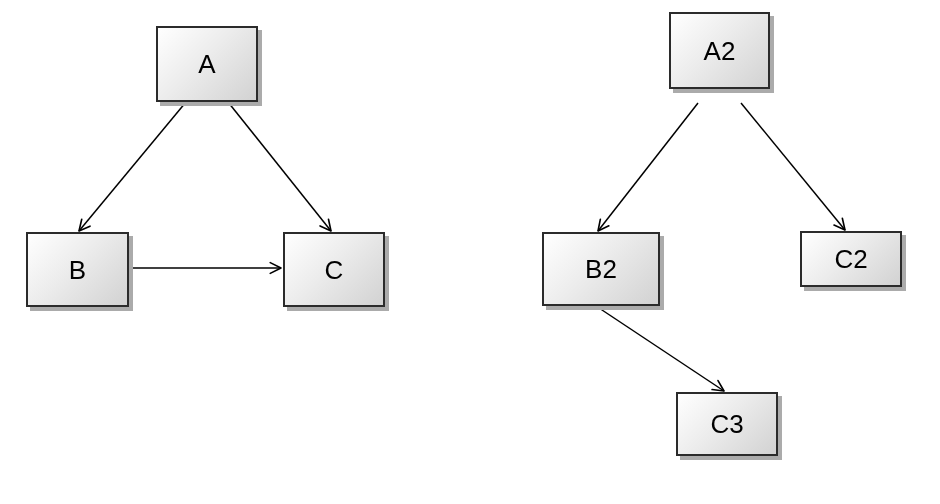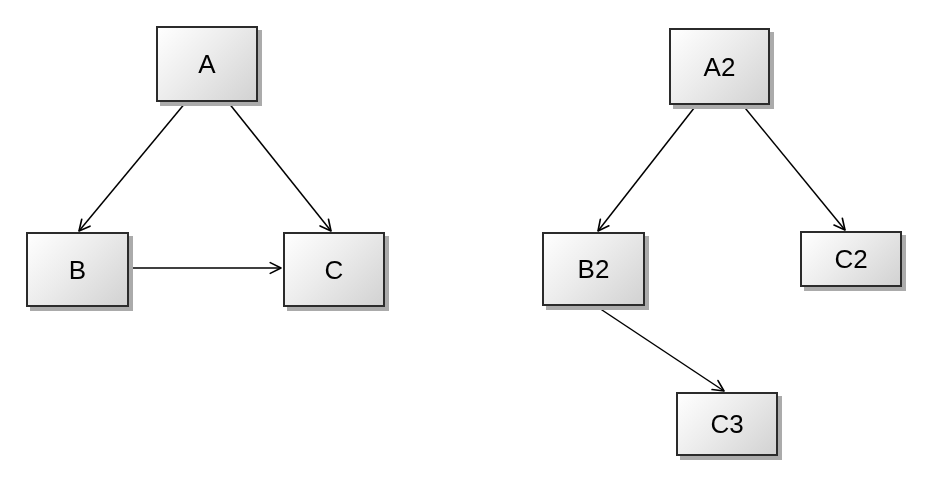--- a/index.html
+++ b/index.html
@@ -61,24 +61,24 @@
   <div id="nodes">
       <div class="node" style="left: 156px; top: 26px; width: 102px; height: 76px; background: linear-gradient(135deg, rgb(255, 255, 255) 0%, rgb(236, 236, 236) 45%, rgb(210, 210, 210) 100%); border-color: rgb(43, 43, 43); box-shadow: rgb(171, 171, 171) 4px 4px 0px;">
         <span class="node-label" style="color: rgb(0, 0, 0);">A</span>
       </div>
       <div class="node" style="left: 26px; top: 232px; width: 103px; height: 75px; background: linear-gradient(135deg, rgb(255, 255, 255) 0%, rgb(236, 236, 236) 45%, rgb(210, 210, 210) 100%); border-color: rgb(43, 43, 43); box-shadow: rgb(171, 171, 171) 4px 4px 0px;">
         <span class="node-label" style="color: rgb(0, 0, 0);">B</span>
       </div>
       <div class="node" style="left: 283px; top: 232px; width: 102px; height: 75px; background: linear-gradient(135deg, rgb(255, 255, 255) 0%, rgb(236, 236, 236) 45%, rgb(210, 210, 210) 100%); border-color: rgb(43, 43, 43); box-shadow: rgb(171, 171, 171) 4px 4px 0px;">
         <span class="node-label" style="color: rgb(0, 0, 0);">C</span>
       </div>
-      <div class="node" style="left: 669px; top: 28px; width: 101px; height: 77px; background: linear-gradient(135deg, rgb(255, 255, 255) 0%, rgb(236, 236, 236) 45%, rgb(210, 210, 210) 100%); border-color: rgb(43, 43, 43); box-shadow: rgb(171, 171, 171) 4px 4px 0px;">
+      <div class="node" style="left: 669px; top: 12px; width: 101px; height: 77px; background: linear-gradient(135deg, rgb(255, 255, 255) 0%, rgb(236, 236, 236) 45%, rgb(210, 210, 210) 100%); border-color: rgb(43, 43, 43); box-shadow: rgb(171, 171, 171) 4px 4px 0px;">
         <span class="node-label" style="color: rgb(0, 0, 0);">A2</span>
       </div>
-      <div class="node" style="left: 542px; top: 232px; width: 103px; height: 74px; background: linear-gradient(135deg, rgb(255, 255, 255) 0%, rgb(236, 236, 236) 45%, rgb(210, 210, 210) 100%); border-color: rgb(43, 43, 43); box-shadow: rgb(171, 171, 171) 4px 4px 0px;">
+      <div class="node" style="left: 542px; top: 232px; width: 118px; height: 74px; background: linear-gradient(135deg, rgb(255, 255, 255) 0%, rgb(236, 236, 236) 45%, rgb(210, 210, 210) 100%); border-color: rgb(43, 43, 43); box-shadow: rgb(171, 171, 171) 4px 4px 0px;">
         <span class="node-label" style="color: rgb(0, 0, 0);">B2</span>
       </div>
       <div class="node" style="left: 800px; top: 231px; width: 102px; height: 56px; background: linear-gradient(135deg, rgb(255, 255, 255) 0%, rgb(236, 236, 236) 45%, rgb(210, 210, 210) 100%); border-color: rgb(43, 43, 43); box-shadow: rgb(171, 171, 171) 4px 4px 0px; align-items: center;">
         <span class="node-label" style="color: rgb(0, 0, 0);">C2</span>
       </div>
       <div class="node" style="left: 676px; top: 392px; width: 102px; height: 64px; background: linear-gradient(135deg, rgb(255, 255, 255) 0%, rgb(236, 236, 236) 45%, rgb(210, 210, 210) 100%); border-color: rgb(43, 43, 43); box-shadow: rgb(171, 171, 171) 4px 4px 0px;">
         <span class="node-label" style="color: rgb(0, 0, 0);">C3</span>
       </div>
     </div>
 </div>

